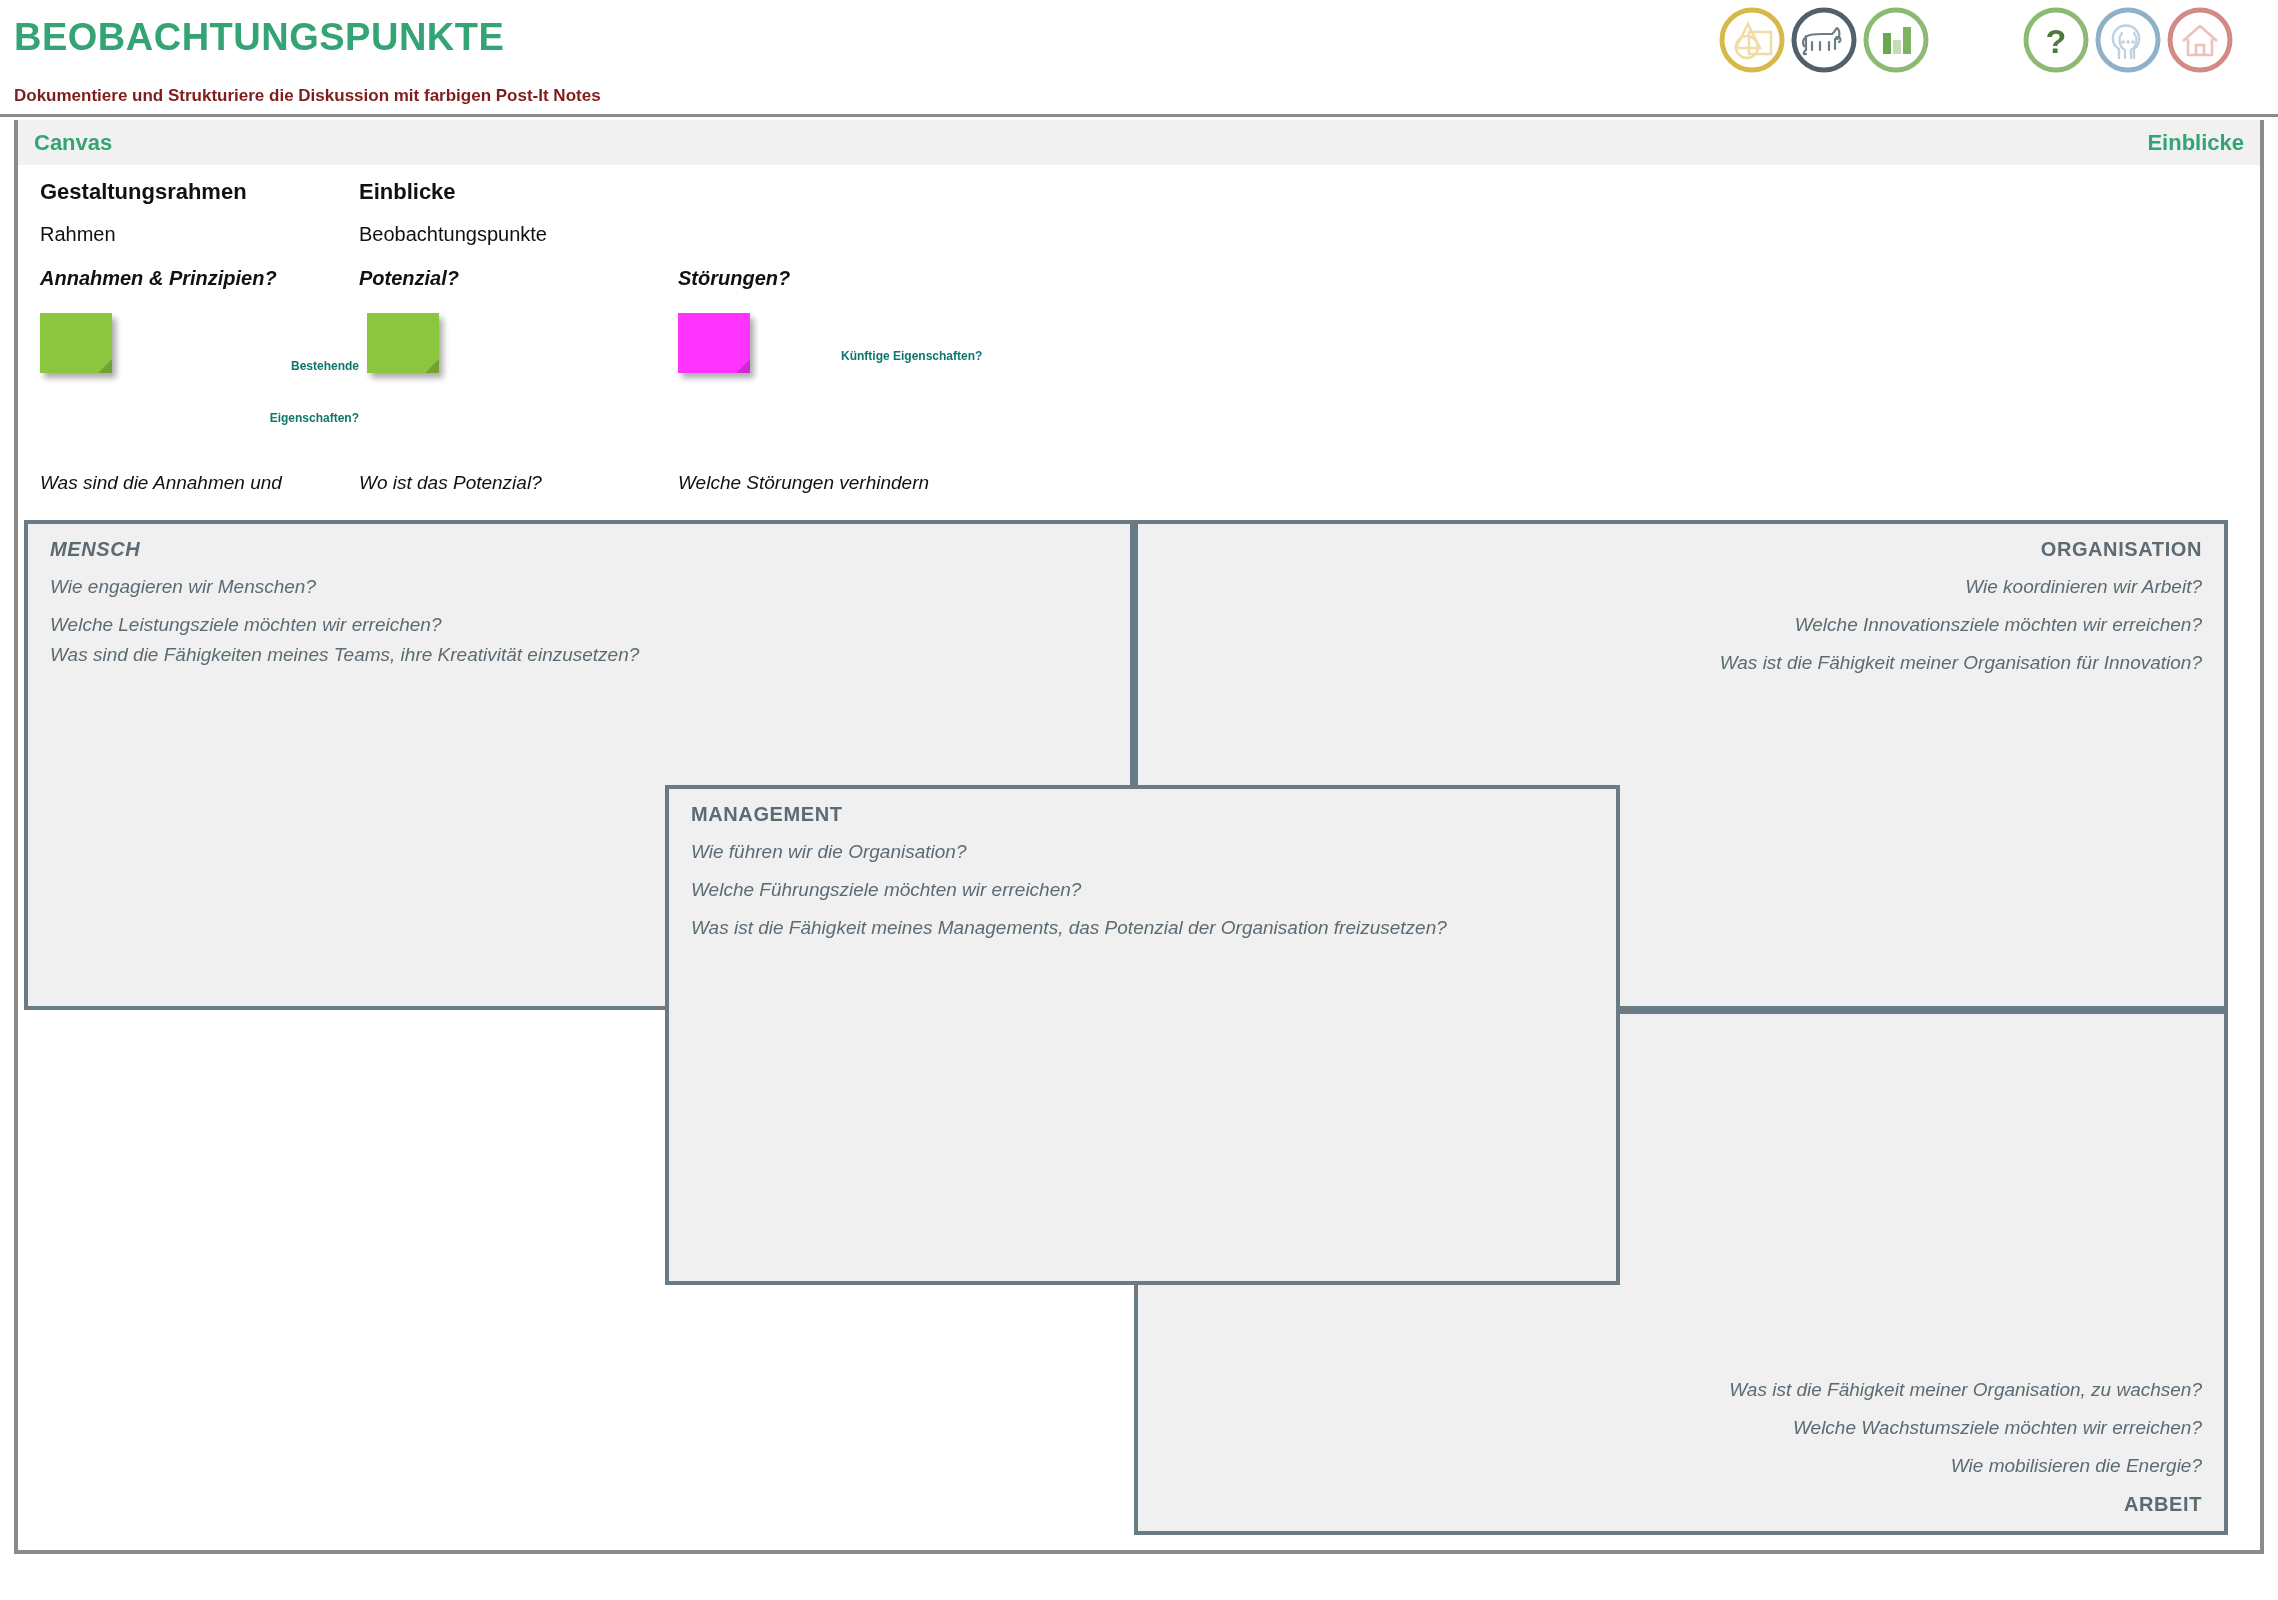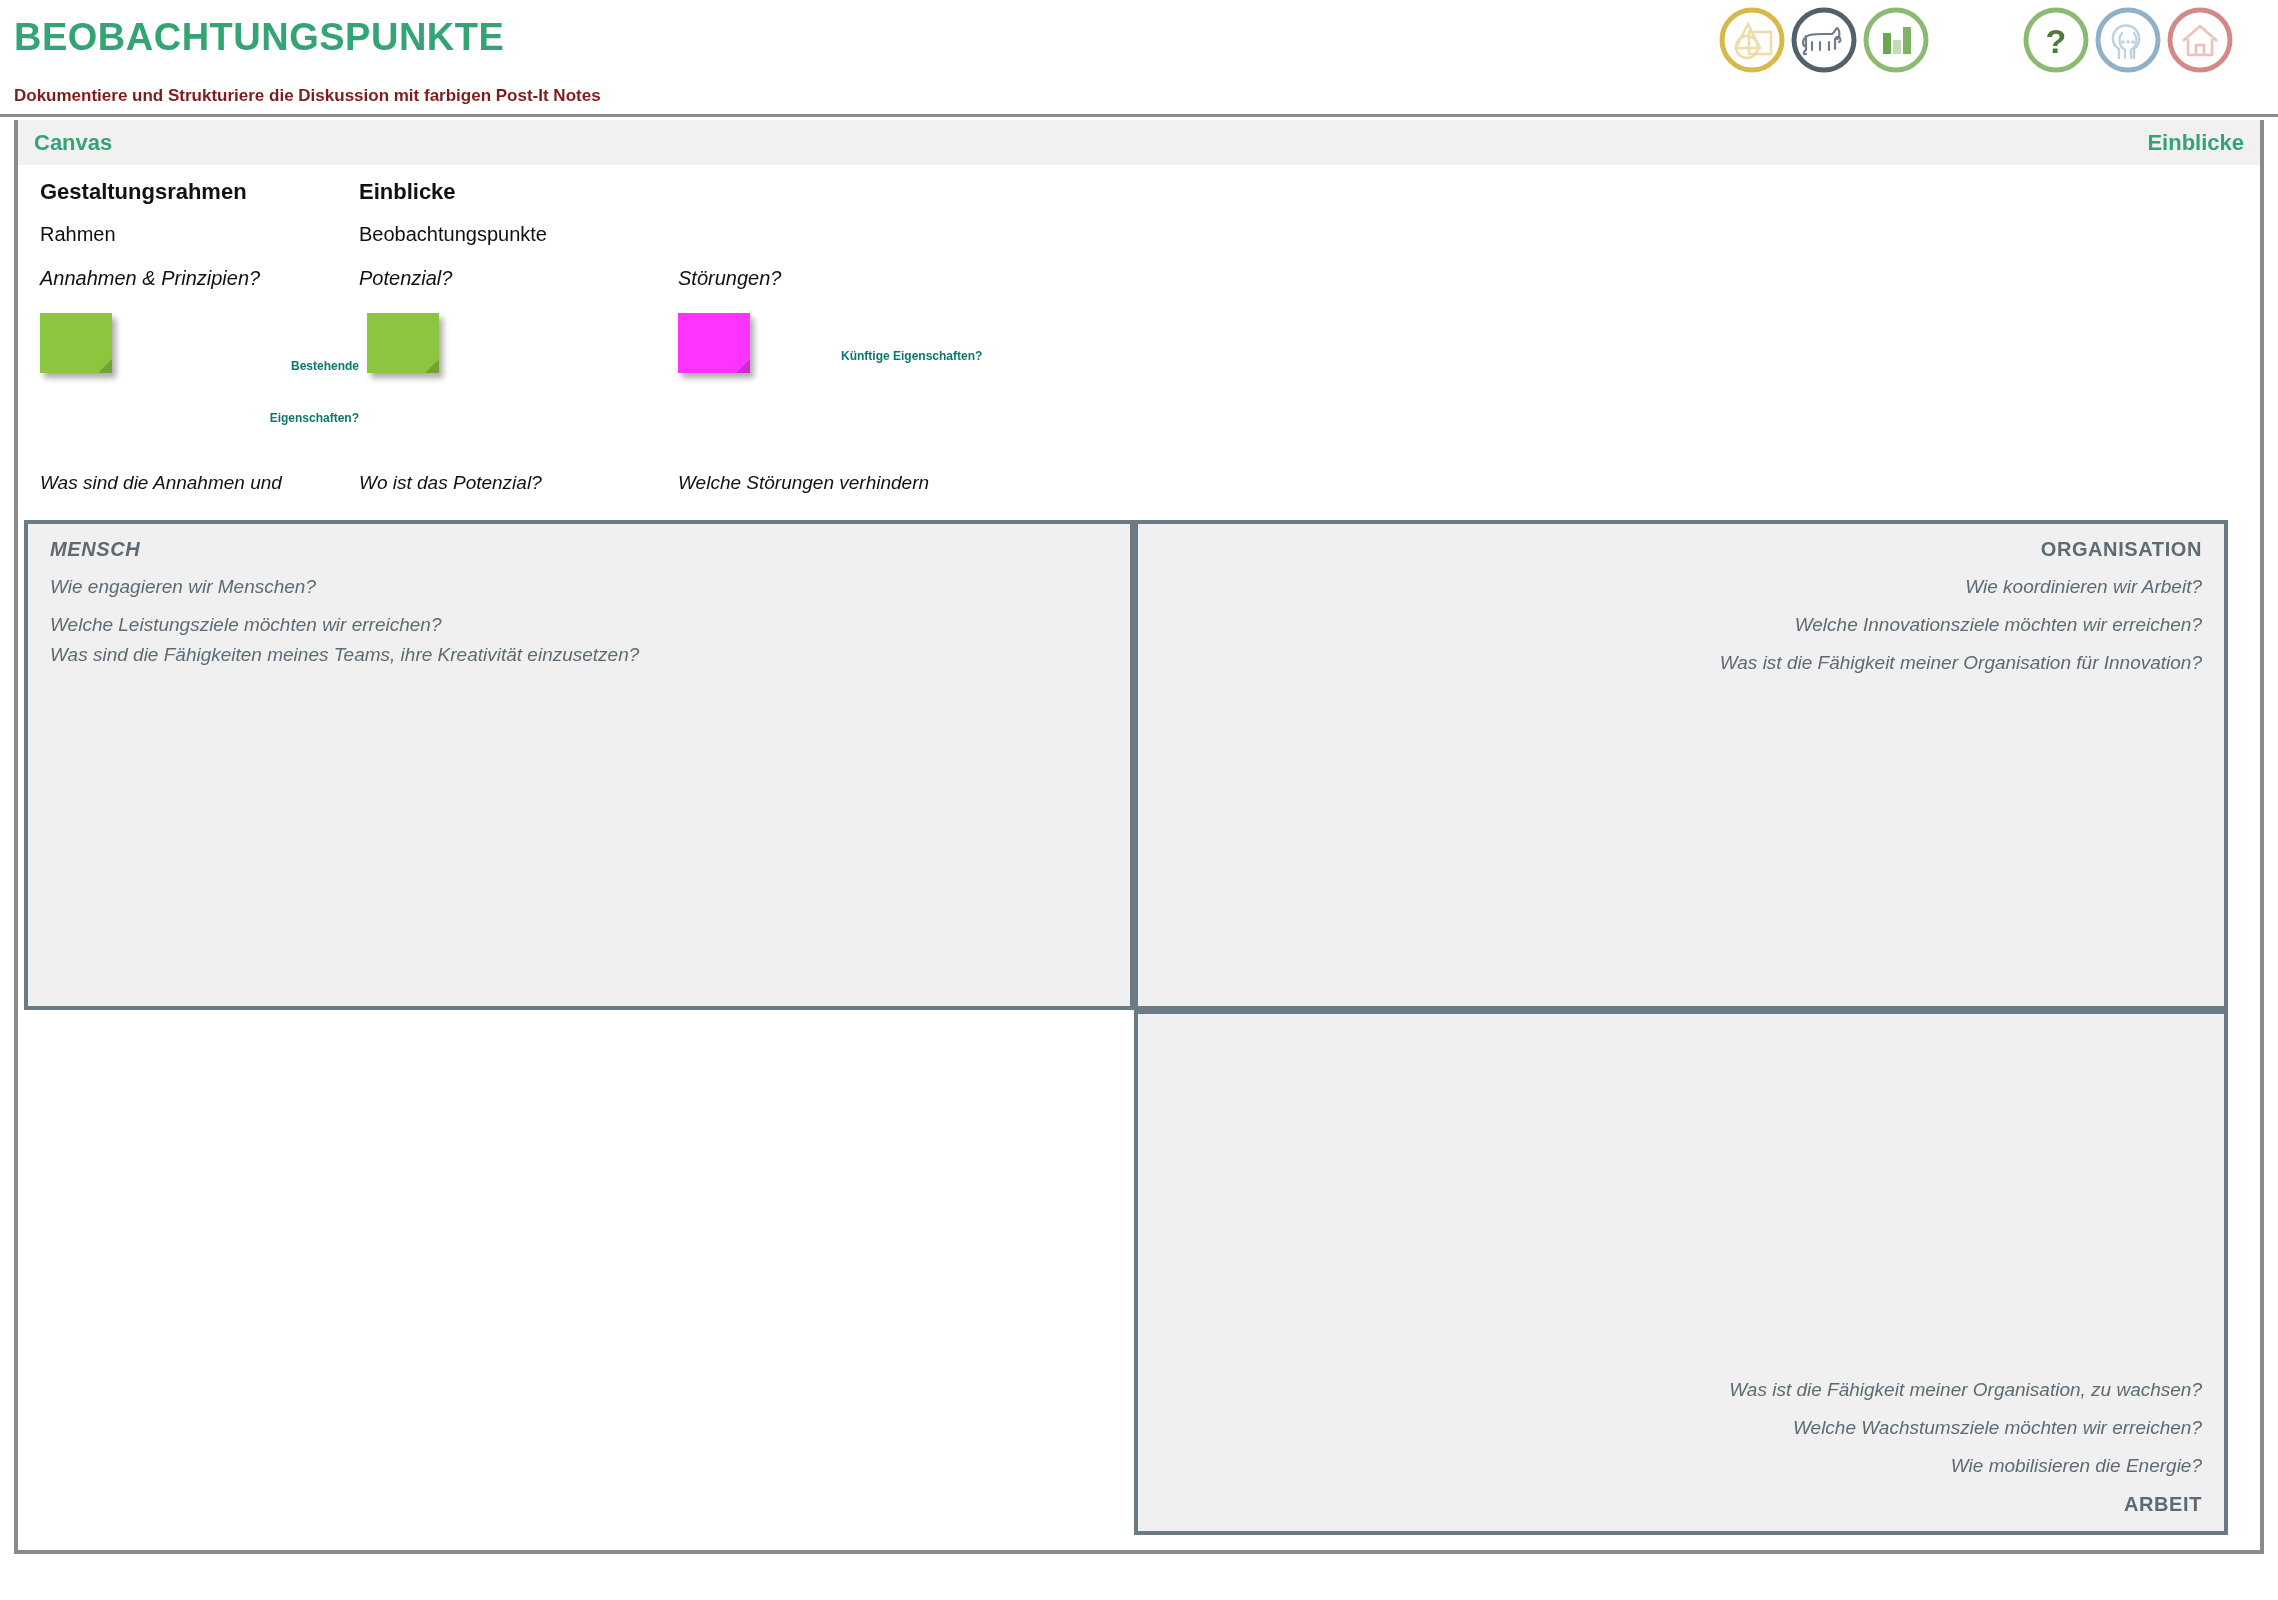--- a/index.html
+++ b/index.html
@@ -63,21 +63,21 @@
     background:#ffffff;
     border-left:4px solid #8a8a8a;
     border-right:4px solid #8a8a8a;
     border-bottom:4px solid #8a8a8a;
   }
 
   
   .abs{ position:absolute; white-space:pre; }
   .h-bold{ font-size:22px; font-weight:bold; color:#111; }
   .h-plain{ font-size:20px; color:#111; }
-  .h-ital{ font-size:20px; font-style:italic; color:#111; }
+  .h-ital{ font-size:20px; font-style:italic; color:#111;font-weight:bold; }
   .h-note{ font-size:19px; font-style:italic; color:#111; line-height:1.35; }
   .h-small-bold{ font-size:12px; font-weight:bold; color:#0f766e; line-height:1.45; }
 
   
   .sticky{
     position:absolute; width:72px; height:60px;
     box-shadow:4px 5px 6px rgba(0,0,0,.33);
   }
   .sticky .fold{
     position:absolute; right:0; bottom:0; width:14px; height:14px;
@@ -261,16 +261,22 @@
     </div>
 
 
     <div class="quad right" style="left:1110px; top:490px; width:1094px; height:525px;">
       <div class="q-line" style="top:365px;">Was ist die Fähigkeit meiner Organisation, zu wachsen?</div>
       <div class="q-line" style="top:403px;">Welche Wachstumsziele möchten wir erreichen?</div>
       <div class="q-line" style="top:441px;">Wie mobilisieren die Energie?</div>
       <div class="q-title" style="top:479px;">ARBEIT</div>
     </div>
 
+    <div id="mgmt">
+      <div class="q-title" style="left:22px; top:14px;">MANAGEMENT</div>
+      <div class="q-line" style="left:22px; top:52px;">Wie führen wir die Organisation?</div>
+      <div class="q-line" style="left:22px; top:90px;">Welche Führungsziele möchten wir erreichen?</div>
+      <div class="q-line" style="left:22px; top:128px;">Was ist die Fähigkeit meines Managements, das Potenzial der Organisation freizusetzen?</div>
+    </div>
   </div>
 
 
 </div>
 
 </body></html>

